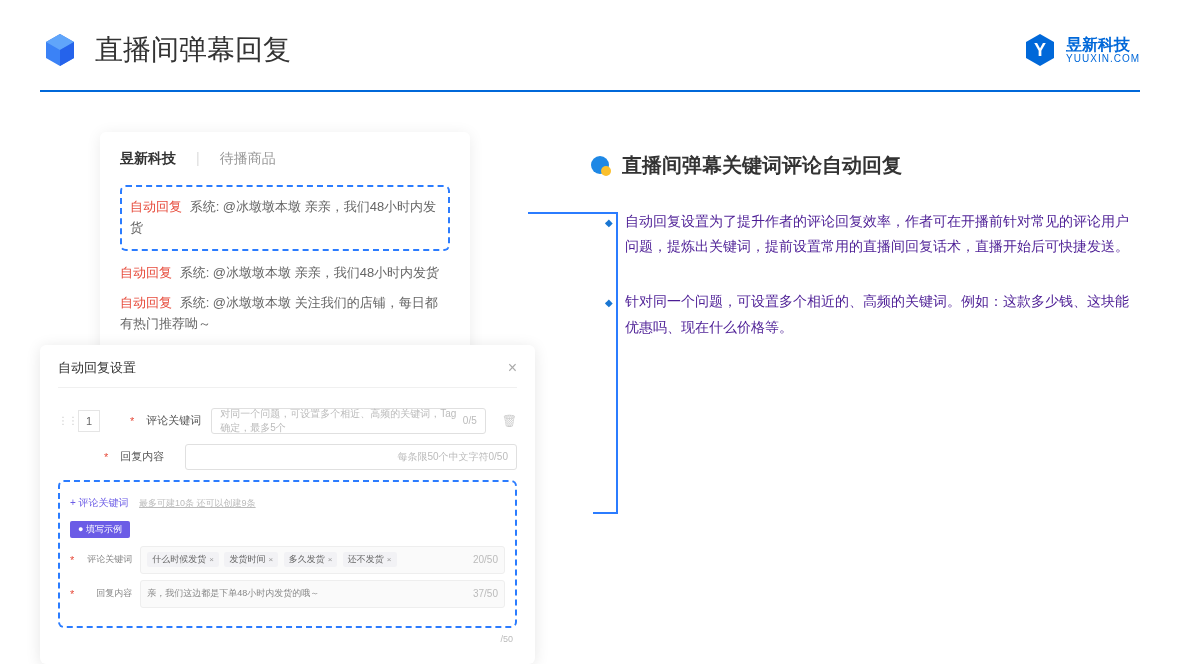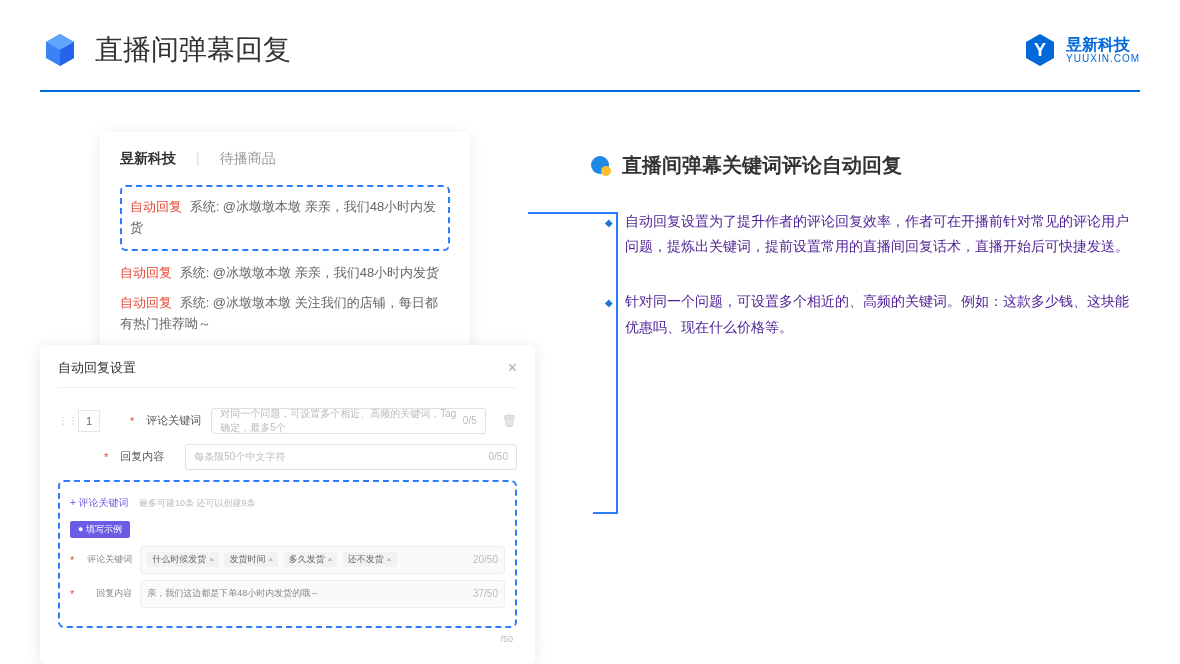--- a/index.html
+++ b/index.html
@@ -92,33 +92,33 @@
 .form-input {
   flex: 1;
   height: 26px;
   border: 1px solid #e0e0e0;
   border-radius: 3px;
   padding: 12px 8px;
   font-size: 10px;
   color: #bbb;
   display: flex;
   align-items: center;
-  justify-content: space-between;
+  justify-content: flex-end;
 }
 .input-count { color: #bbb; font-size: 10px; }
 .trash-icon { color: #ccc; font-size: 12px; margin-left: 6px; }
 
 .example-block {
   border: 2.5px dashed #2b7cff;
   border-radius: 6px;
   padding: 10px 10px 12px;
   margin-top: 10px;
 }
 .add-link { font-size: 10px; color: #6b5ce6; margin-bottom: 8px; display: inline-block; }
-.add-hint { font-size: 9px; color: #bbb; margin-left: 6px; }
+.add-hint { font-size: 9px; color: #bbb; margin-left: 6px; text-decoration: underline; }
 .example-badge {
   display: inline-block;
   background: #6b5ce6;
   color: #fff;
   font-size: 9px;
   padding: 2px 8px;
   border-radius: 2px;
   margin-bottom: 8px;
 }
 .ex-row { display: flex; align-items: center; gap: 8px; margin-bottom: 6px; }

